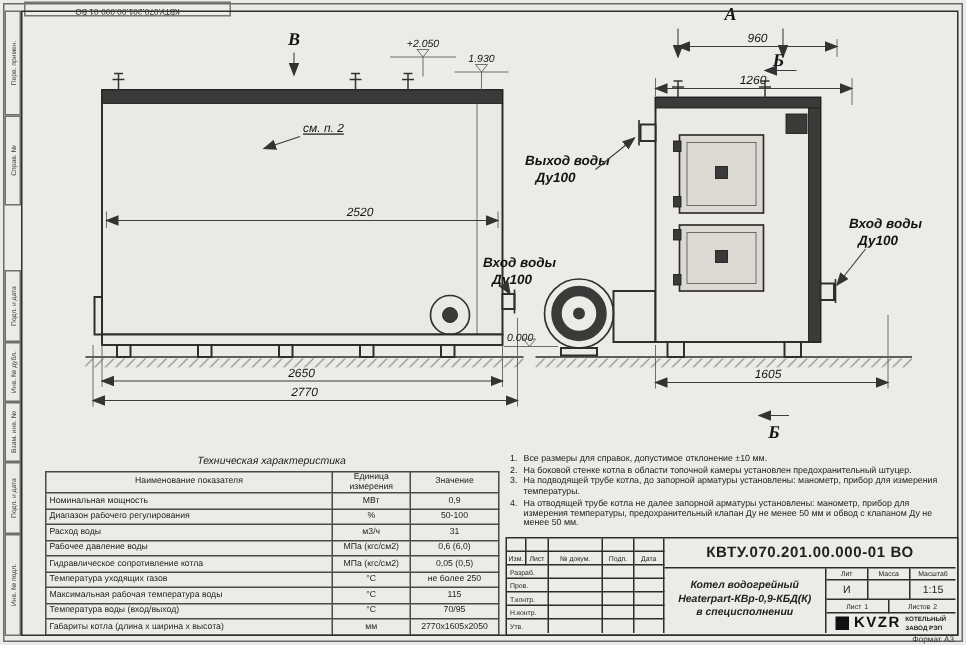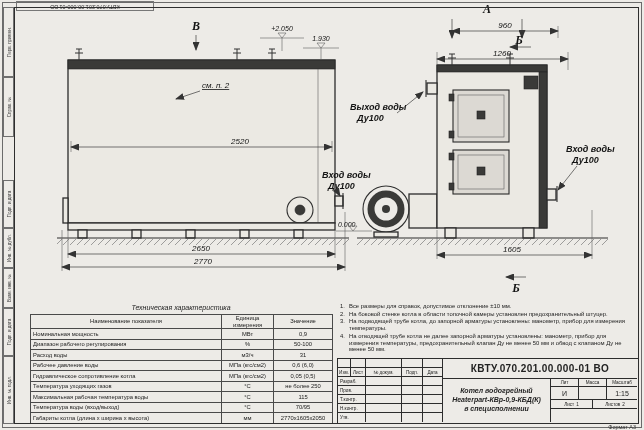--- a/index.html
+++ b/index.html
@@ -417,17 +417,25 @@
 
     <div class="cell" style="left:213px;top:41px;width:42px;height:9px;gap:2px">
       <span>Лист</span>
       <span>1</span>
     </div>
     <div class="cell nor" style="left:255px;top:41px;width:44px;height:9px;gap:2px">
       <span>Листов</span>
       <span>2</span>
     </div>
 
+    <div class="cell nor nob logo-row" style="left:213px;top:50px;width:86px;height:13px">
+      <span class="logo-sq"></span>
+      <span class="logo-txt">KVZR</span>
+      <span class="company">
+        <span>КОТЕЛЬНЫЙ</span>
+        <span>ЗАВОД РЭП</span>
+      </span>
+    </div>
   </div>
 
   <div class="fmt">Формат А3</div>
   <div class="frame"></div>
 </div>
 
 </body></html>

